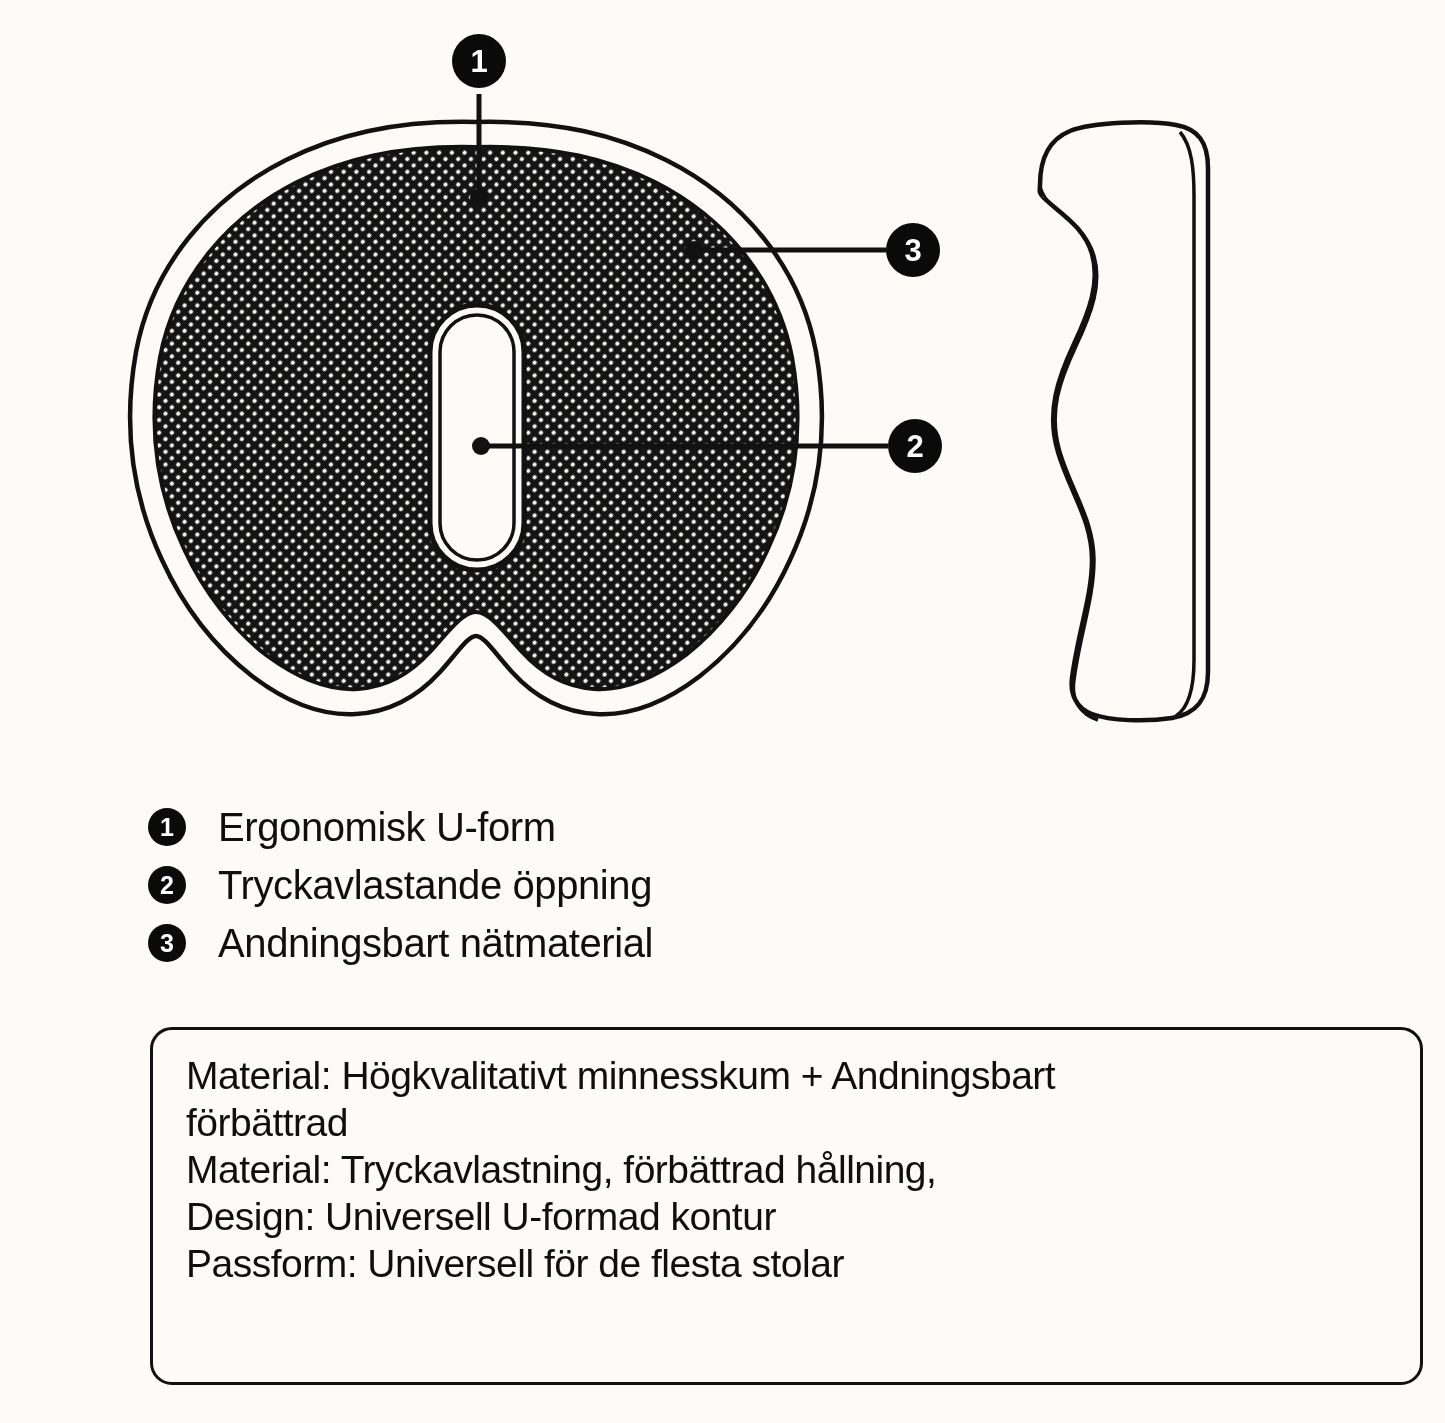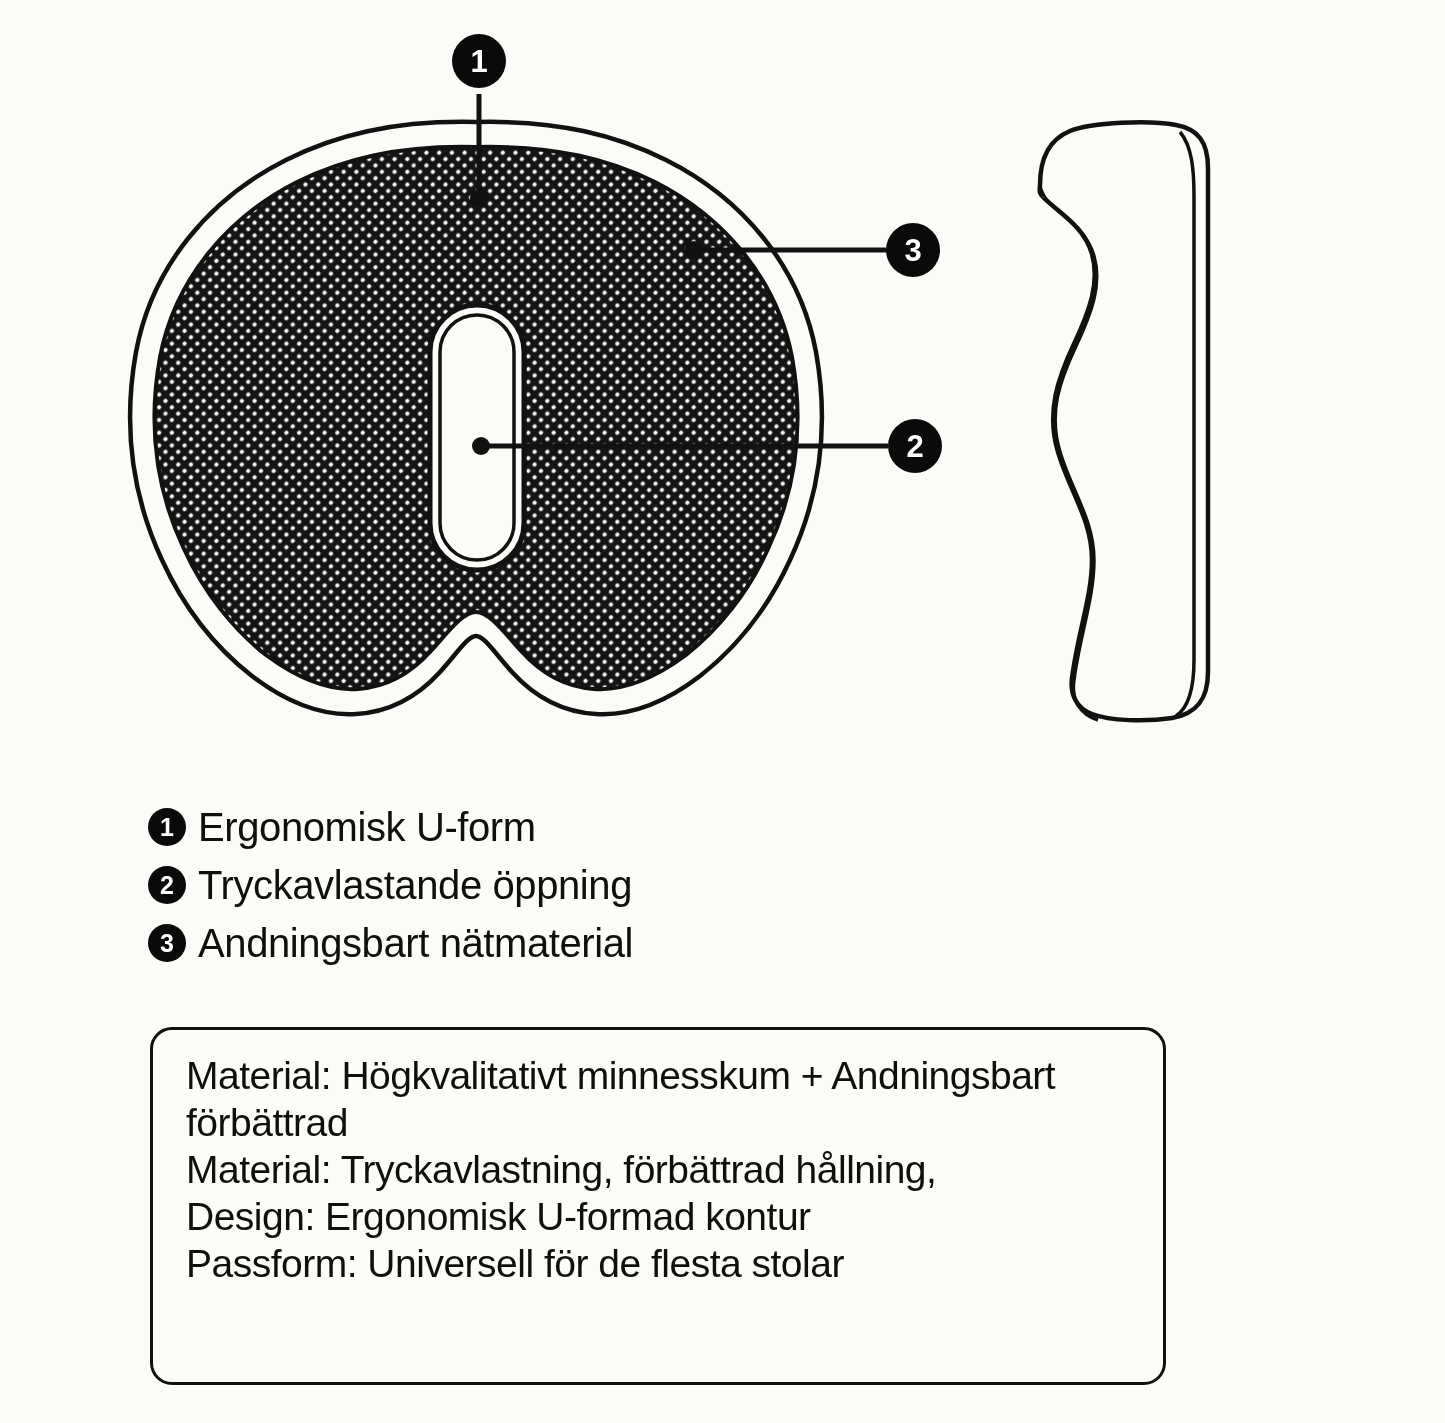--- a/index.html
+++ b/index.html
@@ -56,34 +56,34 @@
     color: #ffffff;
     font-size: 25px;
     font-weight: bold;
     display: flex;
     align-items: center;
     justify-content: center;
     line-height: 1;
     font-family: "Liberation Sans", sans-serif;
   }
   .legend-label {
-    margin-left: 12px;
+    margin-left: 32px;
     font-size: 40px;
     color: #100f0d;
     letter-spacing: -0.4px;
     white-space: nowrap;
     font-family: "Liberation Sans", sans-serif;
   }
 
   
   #spec-box {
     position: absolute;
     left: 150px;
     top: 1027px;
-    width: 1016px;
+    width: 1273px;
     height: 358px;
     box-sizing: border-box;
     border: 3px solid #111111;
     border-radius: 22px;
     background: #fcfbf8;
   }
   #spec-list {
     position: absolute;
     left: 33px;
     top: 22px;
@@ -267,18 +267,18 @@
       <span class="badge">3</span>
       <span class="legend-label">Andningsbart nätmaterial</span>
     </div>
   </div>
 
   <div id="spec-box">
     <div id="spec-list">
       <div class="spec-line">Material: Högkvalitativt minnesskum + Andningsbart</div>
       <div class="spec-line">förbättrad</div>
       <div class="spec-line">Material: Tryckavlastning, förbättrad hållning,</div>
-      <div class="spec-line">Design: Ergonomisk U-formad kontur</div>
+      <div class="spec-line">Design: Universell U-formad kontur</div>
       <div class="spec-line">Passform: Universell för de flesta stolar</div>
     </div>
   </div>
 
 </div>
 
 </body></html>

